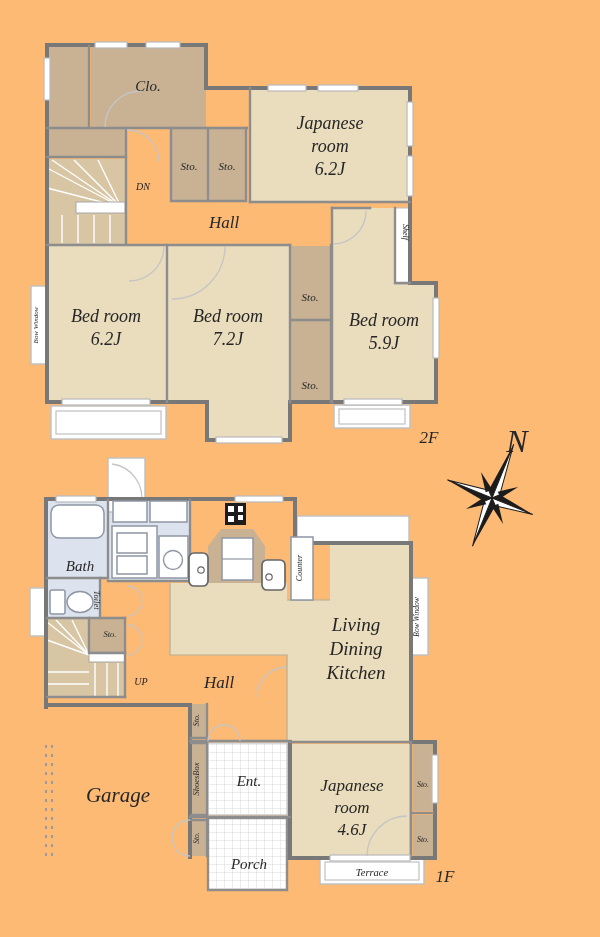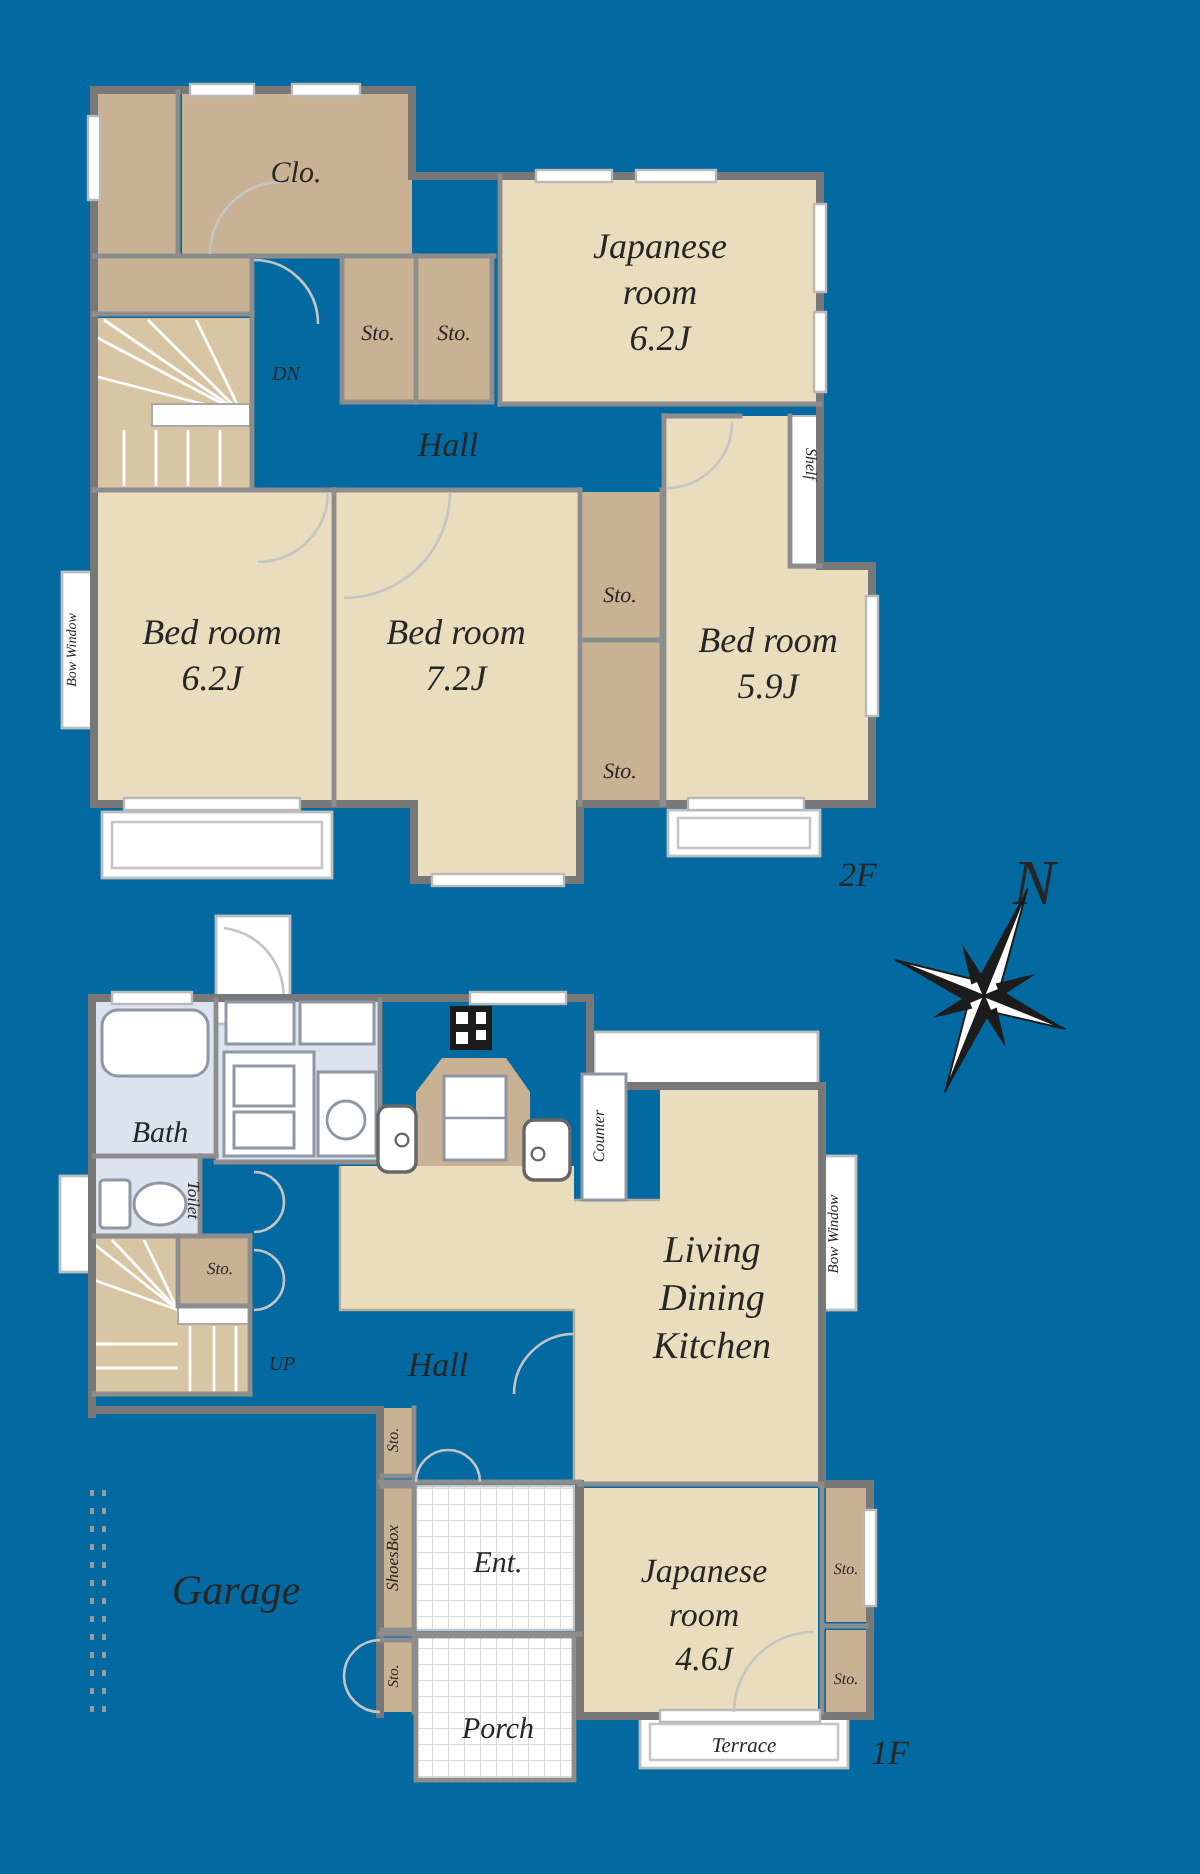--- a/index.html
+++ b/index.html
@@ -1,16 +1,16 @@
 <!DOCTYPE html>
 <html style="--room: #EADDBD; --closet: #C9B294; --stairsc: #D7C5A3; --wet: #DDE3EE; --wall: #787878; --wallM: #8D8D8D; --text: #262626;"><head>
 <meta charset="utf-8">
 <style>
   html,body{margin:0;padding:0;background:#ffffff;}
-  .stage{position:relative;width:600px;height:937px;background:#0369a1;overflow:hidden;}
+  .stage{position:relative;width:600px;height:937px;background:#fdba74;overflow:hidden;}
   svg{position:absolute;left:0;top:0;}
   .wallO{fill:none;stroke:var(--wall,#787878);stroke-width:4;stroke-linejoin:miter;stroke-linecap:square;}
   .wallM{fill:none;stroke:var(--wallM,#8d8d8d);stroke-width:2.4;stroke-linecap:square;}
   .edge{fill:none;stroke:#b6ad93;stroke-width:1.2;}
   .room{fill:var(--room,#EADDBD);}
   .clo{fill:var(--closet,#C9B294);}
   .stairs{fill:var(--stairsc,#D7C5A3);}
   .wet{fill:var(--wet,#DDE3EE);}
   .win{fill:#fff;stroke:#b9b9b9;stroke-width:1.2;}
   .lite{fill:none;stroke:#c5c5c5;stroke-width:1.3;}

